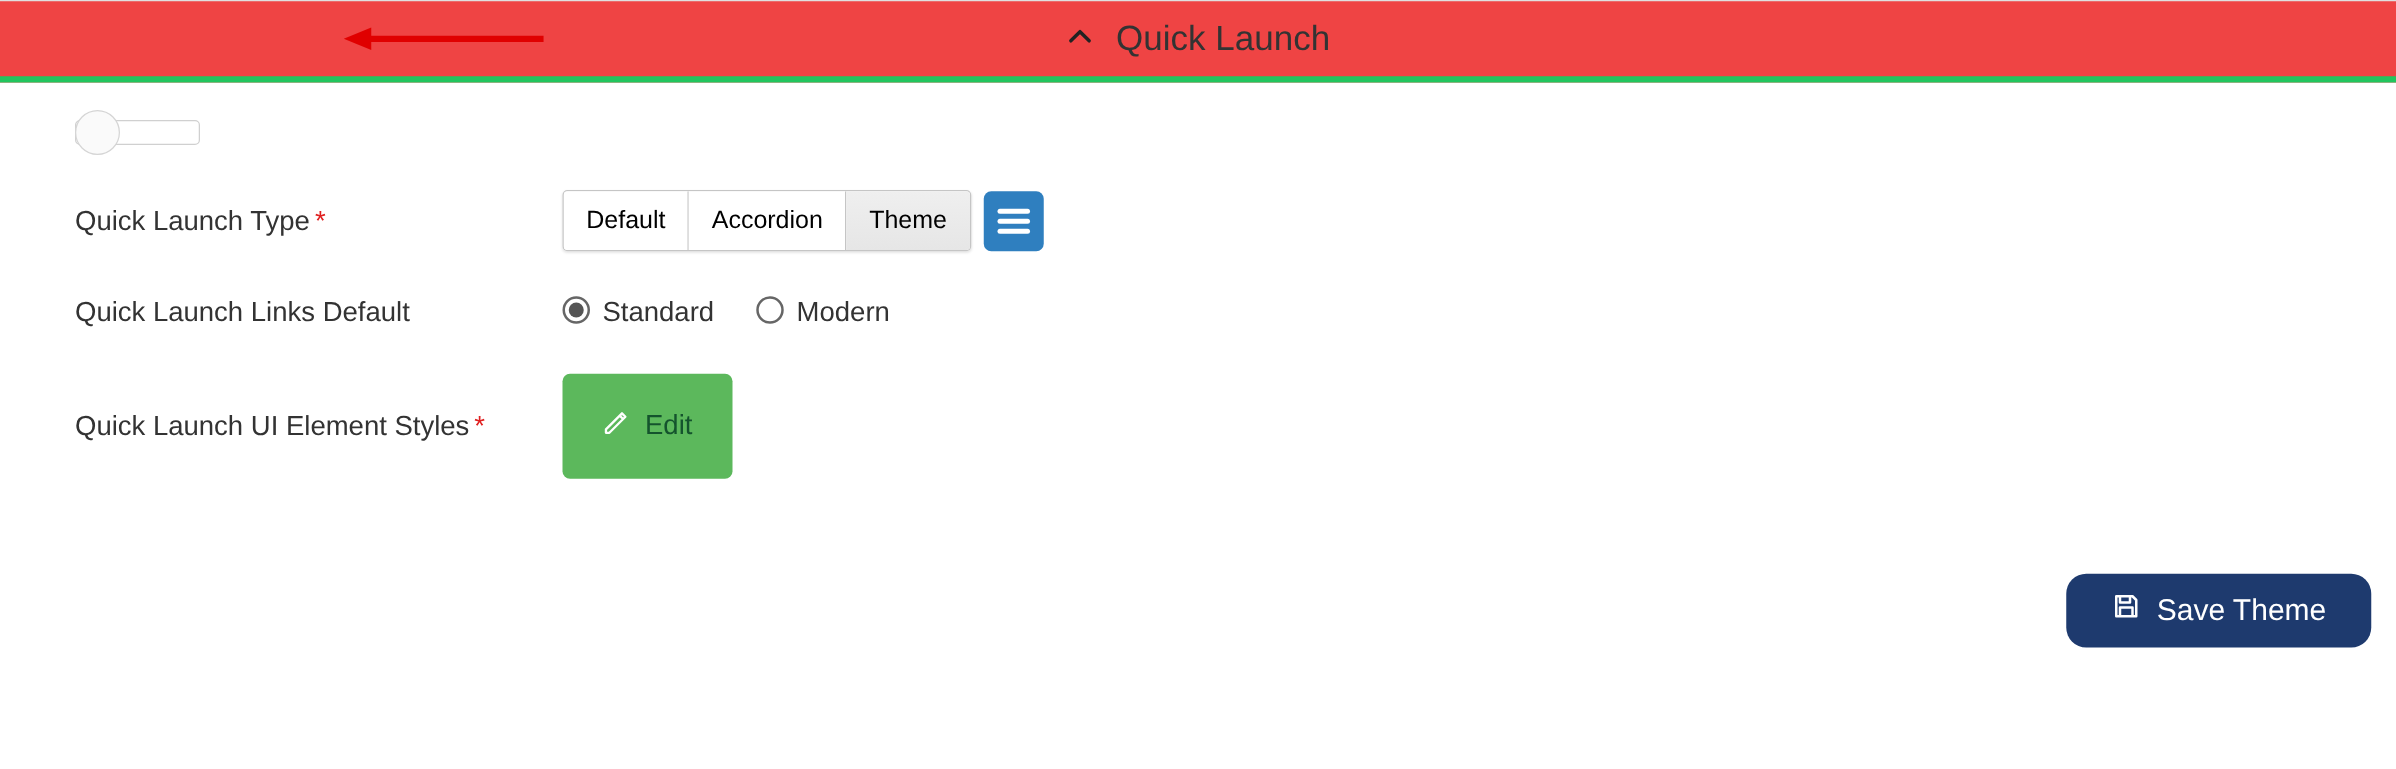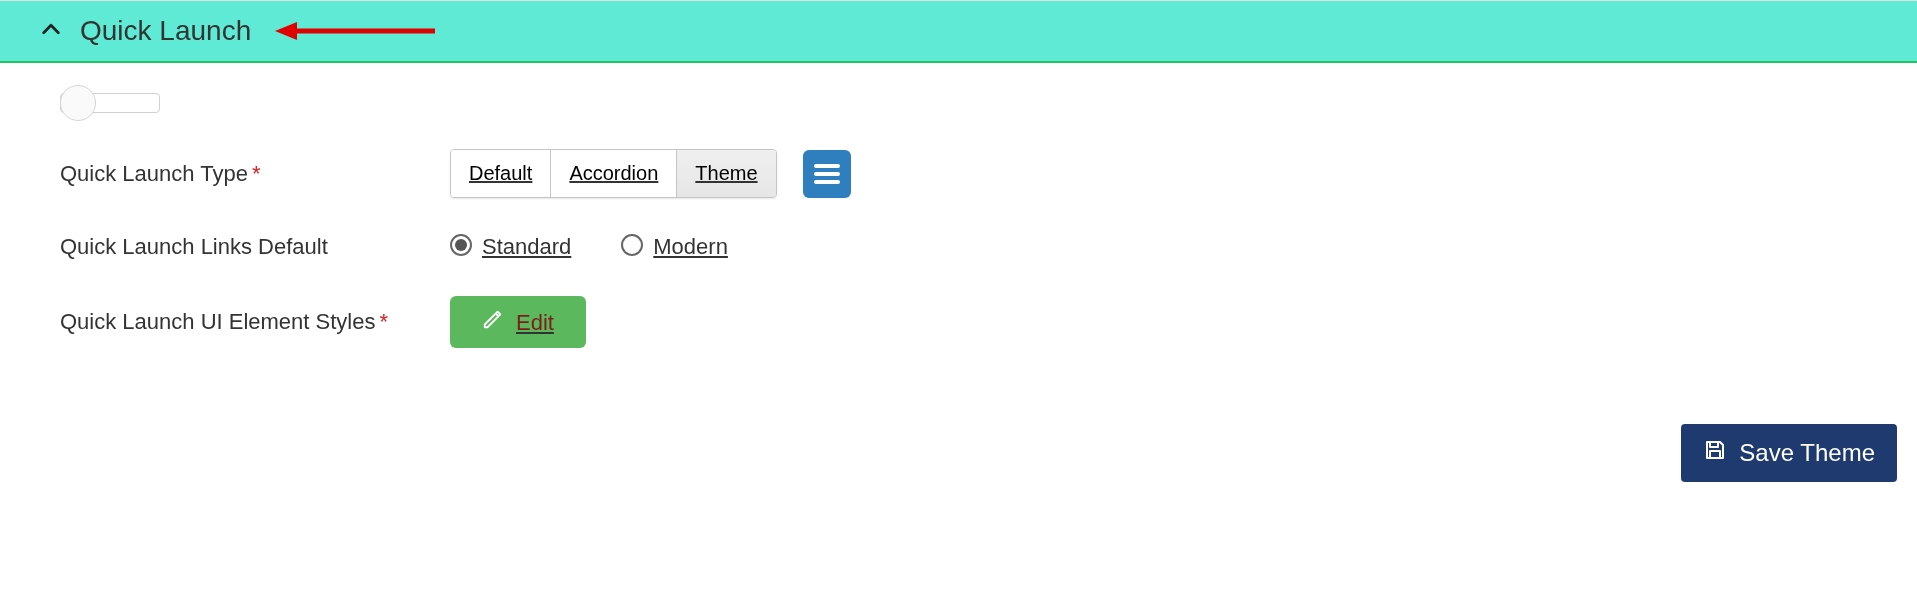--- a/index.html
+++ b/index.html
@@ -1,38 +1,39 @@
 <!DOCTYPE html>
 <html><head>
   <meta charset="utf-8">
   <style>
     * { box-sizing: border-box; margin: 0; padding: 0; }
     body { font-family: Arial, Helvetica, sans-serif; background: #fff; color: #333; width: 1917px; }
 
     .section-header {
-      background: #5eead4;
+      background: #ef4444;
       border-top: 1px solid #e0e0e0;
-      border-bottom: 2px solid #22c55e;
+      border-bottom: 5px solid #22c55e;
       padding: 14px 40px;
       display: flex;
       align-items: center;
       gap: 18px;
       position: relative;
+      justify-content: center;
     }
     .chevron-up { width: 22px; height: 22px; }
     .section-title { font-size: 28px; font-weight: 400; color: #333; }
 
     .arrow-annotation { position: absolute; left: 275px; top: 50%; transform: translateY(-50%); }
     .arrow-annotation svg { display: block; }
 
     .form-area { padding: 30px 60px 40px 60px; }
     .form-row { display: flex; align-items: center; margin-bottom: 36px; }
     .form-label { width: 390px; font-size: 22px; color: #333; flex-shrink: 0; }
     .required { color: #e02020; margin-left: 4px; }
-    .form-control { display: flex; align-items: center; gap: 26px; text-decoration: underline; }
+    .form-control { display: flex; align-items: center; gap: 10px; }
 
     
     .toggle {
       position: relative; width: 100px; height: 20px;
       background: #fff; border: 1px solid #d0d0d0; border-radius: 4px;
     }
     .toggle-knob {
       position: absolute; left: -1px; top: -9px;
       width: 36px; height: 36px; border-radius: 50%;
       background: #fafafa; border: 1px solid #d5d5d5;
@@ -53,30 +54,30 @@
     .hamburger span { height: 4px; background: #fff; border-radius: 2px; }
 
     
     .radio-wrap { display: inline-flex; align-items: flex-start; gap: 10px; margin-right: 24px; cursor: pointer; }
     .radio-circle { width: 22px; height: 22px; border: 2px solid #666; border-radius: 50%; display: inline-flex; align-items: center; justify-content: center; }
     .radio-circle.checked::after { content: ""; width: 12px; height: 12px; background: #555; border-radius: 50%; }
     .radio-label { font-size: 22px; }
 
     
     .edit-btn {
-      background: #5cb85c; color: #7f1d1d; border: none;
-      padding: 12px 32px; font-size: 22px; border-radius: 6px;
-      display: inline-flex; align-items: flex-end; gap: 12px; cursor: pointer;
+      background: #5cb85c; color: #14532d; border: none;
+      padding: 28px 32px; font-size: 22px; border-radius: 6px;
+      display: inline-flex; align-items: flex-start; gap: 12px; cursor: pointer;
     }
 
     
     .save-bar { display: flex; justify-content: flex-end; padding: 0 20px 20px 0; }
     .save-btn {
       background: #1e3a6e; color: #fff; border: none;
-      padding: 14px 22px; font-size: 24px; border-radius: 4px;
+      padding: 14px 36px; font-size: 24px; border-radius: 16px;
       display: inline-flex; align-items: center; gap: 12px; cursor: pointer;
     }
   </style>
 </head>
 <body>
 
 <div class="section-header">
   <span>
     <svg class="chevron-up" viewBox="0 0 24 24">
         <path d="M4 16 L12 8 L20 16" fill="none" stroke="#222" stroke-width="3" stroke-linecap="round" stroke-linejoin="round"></path>

